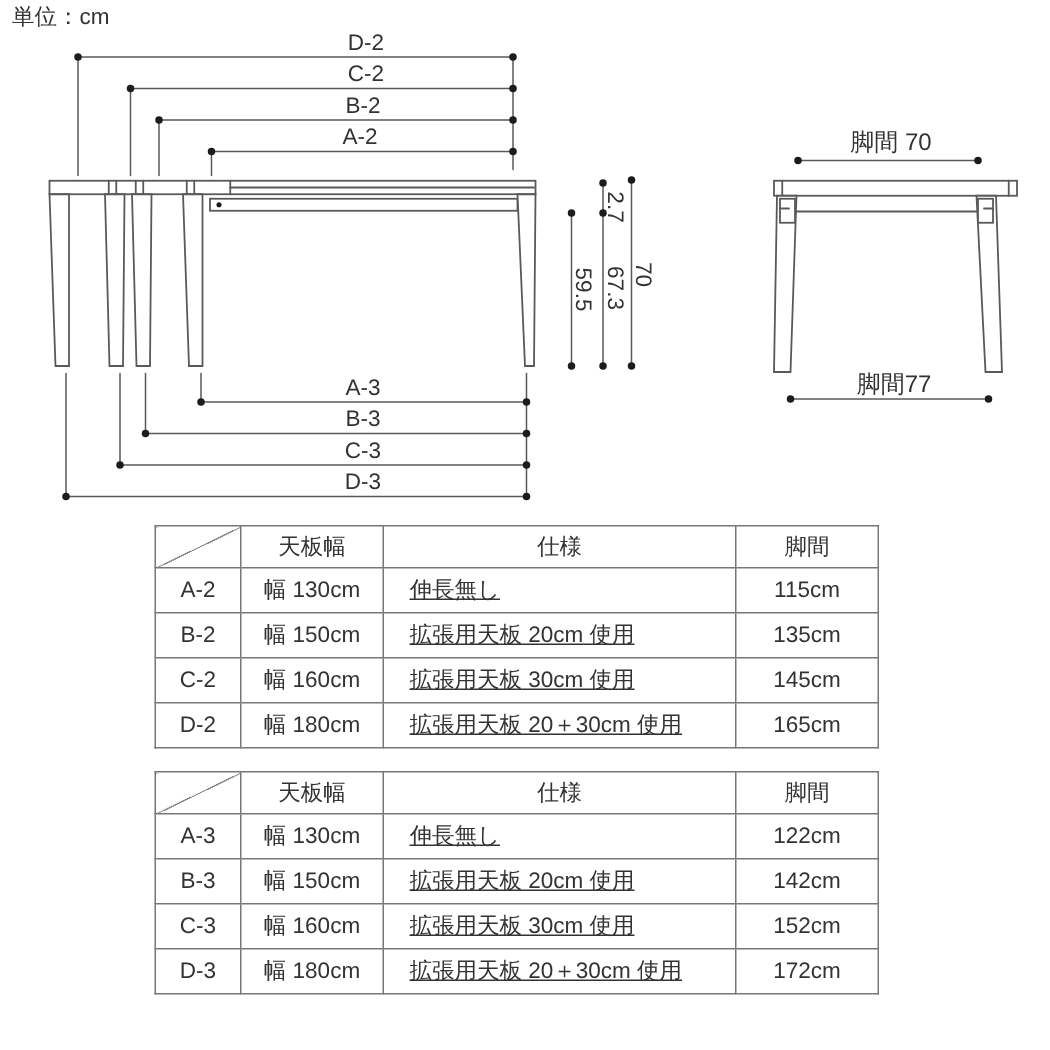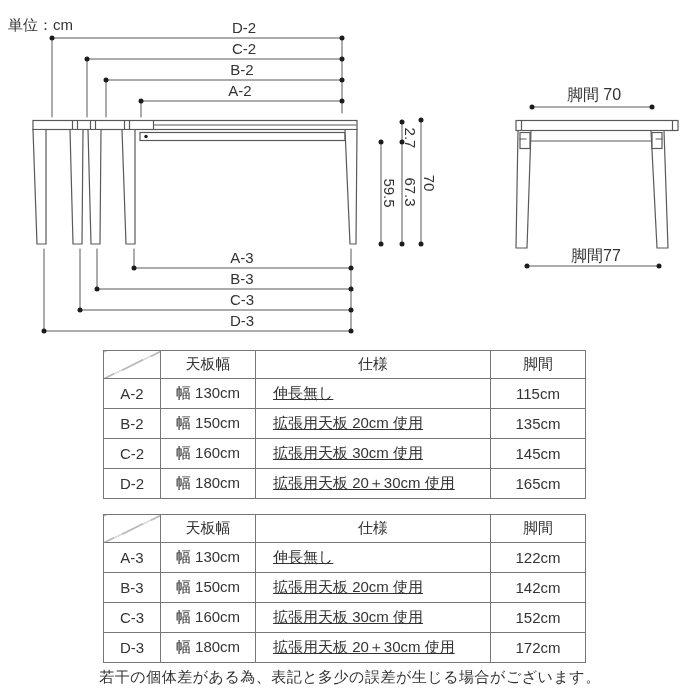--- a/index.html
+++ b/index.html
@@ -1,21 +1,21 @@
 <!DOCTYPE html>
 <html><head>
 <meta charset="utf-8">
 <style>
   html,body{margin:0;padding:0;background:#fff;}
   .canvas{
     position:relative;width:700px;height:700px;background:#ffffff;
     font-family:"Liberation Sans","DejaVu Sans",sans-serif;color:#333;
     overflow:hidden;
   }
-  .unit-label{position:absolute;left:8px;top:16px;font-size:15px;color:#333;}
+  .unit-label{position:absolute;left:8px;top:2px;font-size:15px;color:#333;}
   .diagram-svg{position:absolute;left:0;top:0;}
   .dim-label{font-size:15px;fill:#333;}
   .dim-label-jp{font-size:16px;fill:#333;}
   .spec-table{
     position:absolute;left:103px;border-collapse:collapse;table-layout:fixed;
     width:482px;font-size:15px;color:#333;
   }
   .spec-table td{
     border:1px solid #777;text-align:center;padding:0;height:29px;
     overflow:hidden;white-space:nowrap;
@@ -252,15 +252,14 @@
     </tr>
     <tr>
       <td>D-3</td>
       <td>幅 180cm</td>
       <td class="spec">拡張用天板 20＋30cm 使用</td>
       <td>172cm</td>
     </tr>
   </tbody>
     </table>
 
-  <div class="note">若干の個体差がある為、表記と多少の誤差が生じる場合がございます。</div>
 
 </div>
 
 </body></html>

